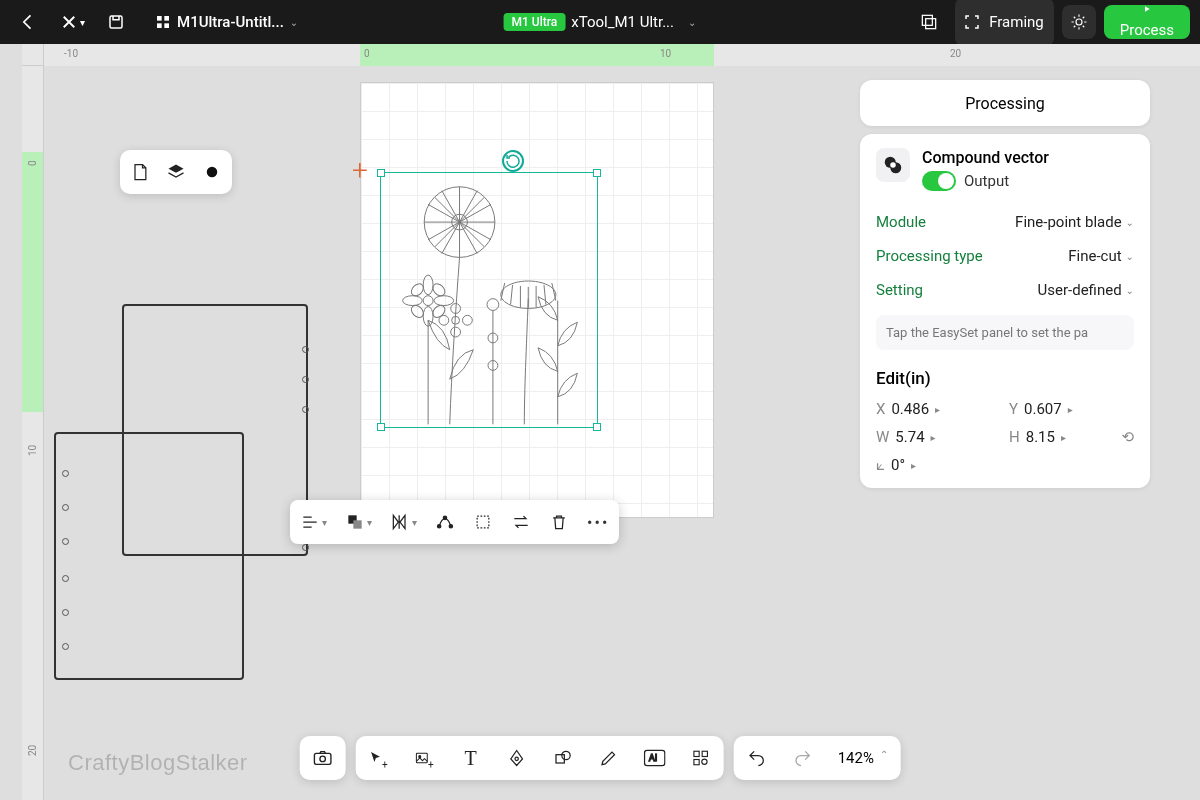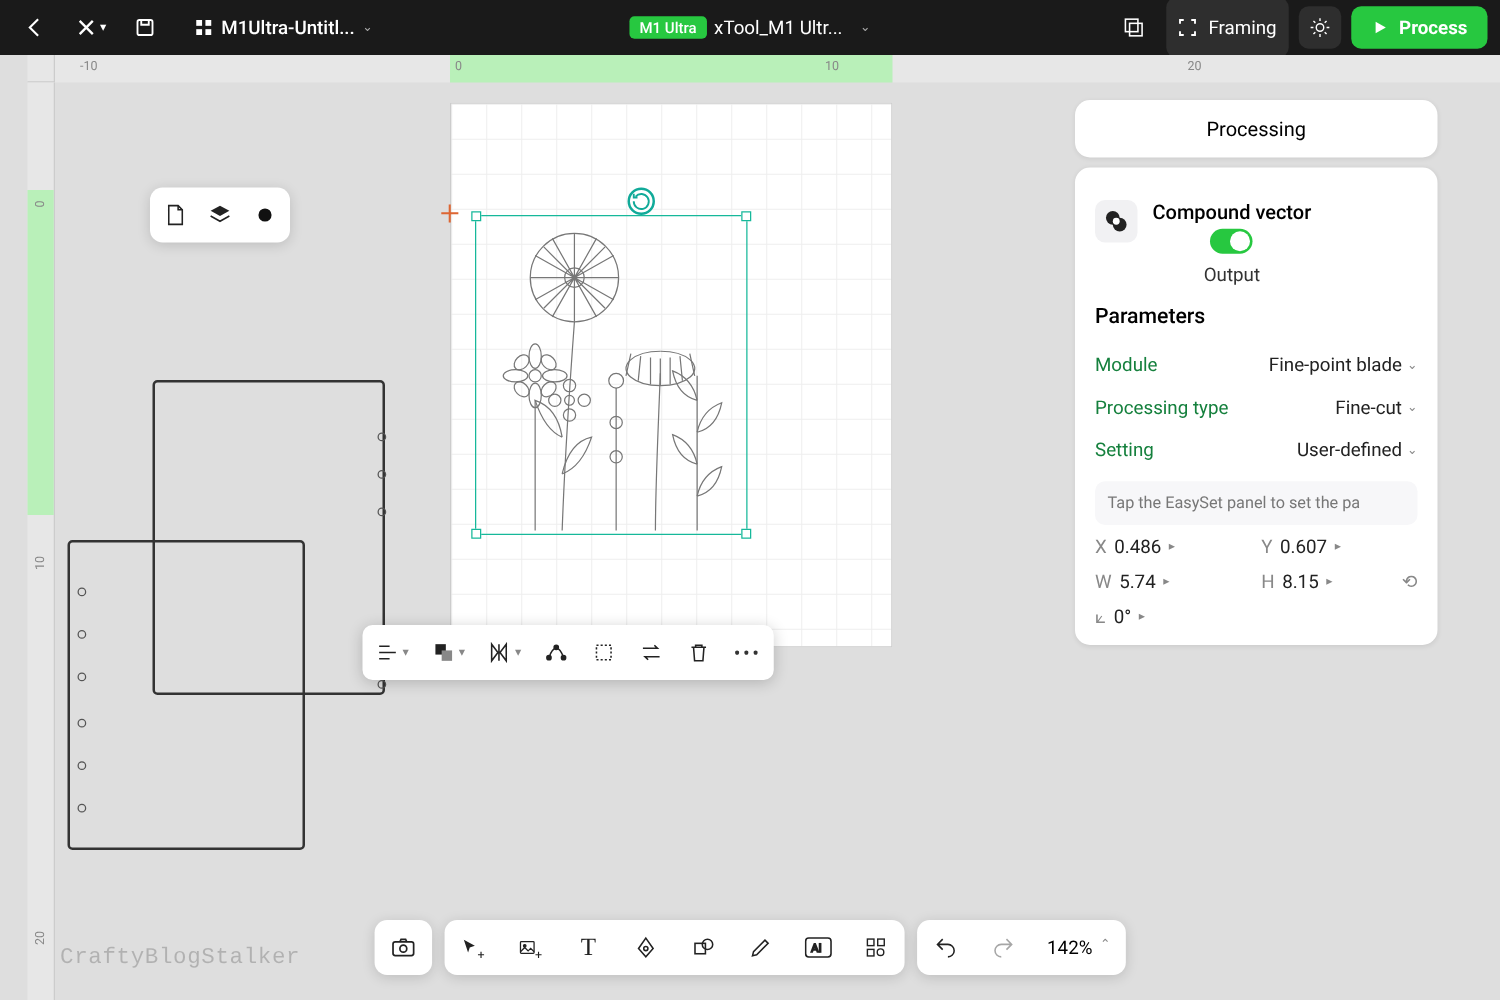--- a/index.html
+++ b/index.html
@@ -9,21 +9,21 @@
 .topbar { height: 44px; background: #1a1a1a; display: flex; align-items: center; padding: 0 10px; color: #fff; gap: 6px; }
 .tb-btn { display: inline-flex; align-items: center; justify-content: center; height: 30px; padding: 0 8px; border-radius: 6px; cursor: pointer; }
 .tb-sep { width: 10px; }
 .tb-title { font-size: 15px; font-weight: 500; display: flex; align-items: center; gap: 6px; }
 .tb-device { display: flex; align-items: center; gap: 6px; margin-left: auto; margin-right: auto; position: absolute; left: 50%; transform: translateX(-50%); }
 .tb-chip { background: #27c840; color: #fff; font-size: 12px; padding: 2px 8px; border-radius: 4px; font-weight: 500; }
 .tb-devname { font-size: 15px; }
 .tb-right { margin-left: auto; display: flex; align-items: center; gap: 8px; }
 .tb-framing { background: #2e2e2e; border-radius: 8px; height: 48px; display: flex; align-items: center; padding: 0 10px 0 8px; gap: 8px; font-size: 15px; }
 .tb-focus { width: 34px; height: 34px; border-radius: 8px; background: #2e2e2e; display: flex; align-items: center; justify-content: center; }
-.tb-process { background: #27c840; color: #fff; border-radius: 8px; height: 34px; display: flex; align-items: center; gap: 8px; padding: 0 16px; font-size: 15px; font-weight: 700; }
+.tb-process { background: #27c840; color: #fff; border-radius: 8px; height: 34px; display: flex; align-items: center; gap: 8px; padding: 0 16px; font-size: 15px; font-weight: 400; flex-direction: column; }
 
 
 .ruler-h { position: absolute; top: 44px; left: 44px; right: 0; height: 30px; background: #e7e7e7; border-bottom: 1px solid #ccc; font-size: 10px; color: #888; text-align: right; }
 .ruler-h span { position: absolute; top: 4px; }
 .ruler-v { position: absolute; top: 66px; left: 22px; width: 22px; bottom: 0; background: #e7e7e7; border-right: 1px solid #ccc; font-size: 10px; color: #888; }
 .ruler-v span { position: absolute; left: 5px; transform: rotate(-90deg); transform-origin: left top; }
 .corner { position: absolute; top: 44px; left: 22px; width: 22px; height: 22px; background: #e7e7e7; border-right: 1px solid #ccc; border-bottom: 1px solid #ccc; }
 
 
 .canvas-wrap { position: absolute; top: 66px; left: 44px; right: 0; bottom: 0; background: #dedede; overflow: hidden; }
@@ -48,45 +48,45 @@
 
 .ctx-bar { position: absolute; left: 246px; top: 434px; background: #fff; box-shadow: 0 2px 12px rgba(0,0,0,.2); border-radius: 8px; height: 44px; display: flex; align-items: center; padding: 0 10px; gap: 18px; }
 .ctx-ic { display: flex; align-items: center; gap: 2px; color: #333; }
 
 
 .panel { position: absolute; right: 50px; top: 80px; width: 290px; background: transparent; }
 .panel-tabs { display: flex; background: #fff; border-radius: 12px; height: 46px; box-shadow: 0 1px 4px rgba(0,0,0,.08); overflow: hidden; }
 .ptab { flex: 1; display: flex; align-items: center; justify-content: center; font-size: 16px; cursor: pointer; }
 .ptab.active { background: #efeff2; border-radius: 10px; margin: 4px; font-weight: 500;}
 .panel-body { margin-top: 8px; background: #fff; border-radius: 12px; box-shadow: 0 1px 4px rgba(0,0,0,.08); padding: 14px 16px; }
-.pb-head { display: flex; gap: 12px; align-items: flex-start; margin-bottom: 14px; margin-top: 12px;}
+.pb-head { display: flex; gap: 12px; align-items: flex-start; margin-bottom: 14px;}
 .pb-icon { width: 34px; height: 34px; background: #f1f1f3; border-radius: 8px; display:flex; align-items:center; justify-content:center;}
 .pb-title { font-size: 16px; font-weight: 500; }
-.pb-toggle { display: flex; align-items: center; gap: 8px; margin-top: 4px; flex-direction: column;}
+.pb-toggle { display: flex; align-items: center; gap: 8px; margin-top: 4px;}
 .toggle { width: 34px; height: 20px; background: #27c840; border-radius: 10px; position: relative; }
 .toggle::after { content:''; position:absolute; right:2px; top:2px; width:16px; height:16px; background:#fff; border-radius:50%; }
 .plabel { font-size: 15px; color: #333; }
 .section-h { font-size: 17px; font-weight: 500; margin: 6px 0 12px; }
 .prow { display: flex; justify-content: space-between; align-items: center; padding: 8px 0; font-size: 15px; }
 .prow .k { color: #15803d; }
 .prow .v { color: #222; display:flex; align-items:center; gap:4px; }
 .note { background: #f7f7f9; border-radius: 8px; padding: 10px; font-size: 13px; color: #777; margin: 8px 0; white-space: nowrap; overflow: hidden; }
 .easyset { border: 1px solid #ddd; border-radius: 8px; height: 40px; display: flex; align-items: center; justify-content: center; font-size: 15px; cursor: pointer; }
 .edit-grid { display: grid; grid-template-columns: 1fr 1fr; gap: 10px 8px; font-size: 15px; margin-top: 6px; }
 .eg-cell { display: flex; align-items: center; gap: 6px; color: #222; }
 .eg-cell .lab { color: #888; }
 
 
 .bottom { position: absolute; bottom: 20px; left: 50%; transform: translateX(-50%); display: flex; gap: 10px; align-items: center; }
 .bt-box { background: #fff; border-radius: 10px; height: 44px; box-shadow: 0 2px 10px rgba(0,0,0,.15); display: flex; align-items: center; padding: 0 12px; gap: 24px; }
 .bt-single { width: 46px; justify-content: center; padding: 0; gap: 0;}
 .bt-ic { display: flex; align-items: center; justify-content: center; width: 22px; height: 22px; color: #222; }
 .zoom { font-size: 15px; display: flex; align-items: flex-start; gap: 6px; }
 
-.watermark { position: absolute; left: 4px; bottom: 24px; font-family: Liberation Mono, monospace; font-size: 18px; color: rgba(0,0,0,.2); letter-spacing:.5px; }
+.watermark { position: absolute; left: 24px; bottom: 24px; font-family: Liberation Sans, sans-serif; font-size: 22px; color: rgba(0,0,0,.2); letter-spacing:.5px; }
 
 svg { display: block; }
 .caret { font-size: 10px; color: #888; }
 </style>
 </head>
 <body>
 
 <div class="topbar">
   <div class="tb-btn">
     <svg width="20" height="20" viewBox="0 0 24 24" fill="none" stroke="#fff" stroke-width="2">
@@ -320,21 +320,20 @@
       </div>
       <div>
         <div class="pb-title">Compound vector</div>
         <div class="pb-toggle">
           <div class="toggle"></div>
           <span class="plabel">Output</span>
         </div>
       </div>
     </div>
 
-    <div class="section-h">Parameters</div>
     <div class="prow">
       <span class="k">Module</span>
       <span class="v">
           <span>Fine-point blade</span>
           <span class="caret">⌄</span>
         </span>
     </div>
     <div class="prow">
       <span class="k">Processing type</span>
       <span class="v">
@@ -344,20 +343,21 @@
     </div>
     <div class="prow">
       <span class="k">Setting</span>
       <span class="v">
           <span>User-defined</span>
           <span class="caret">⌄</span>
         </span>
     </div>
     <div class="note">Tap the EasySet panel to set the pa</div>
 
+    <div class="section-h" style="margin-top:18px">Edit(in)</div>
     <div class="edit-grid">
       <div class="eg-cell">
           <span class="lab">X</span>
           <span>0.486</span>
           <span class="caret">▸</span>
         </div>
       <div class="eg-cell">
           <span class="lab">Y</span>
           <span>0.607</span>
           <span class="caret">▸</span>

